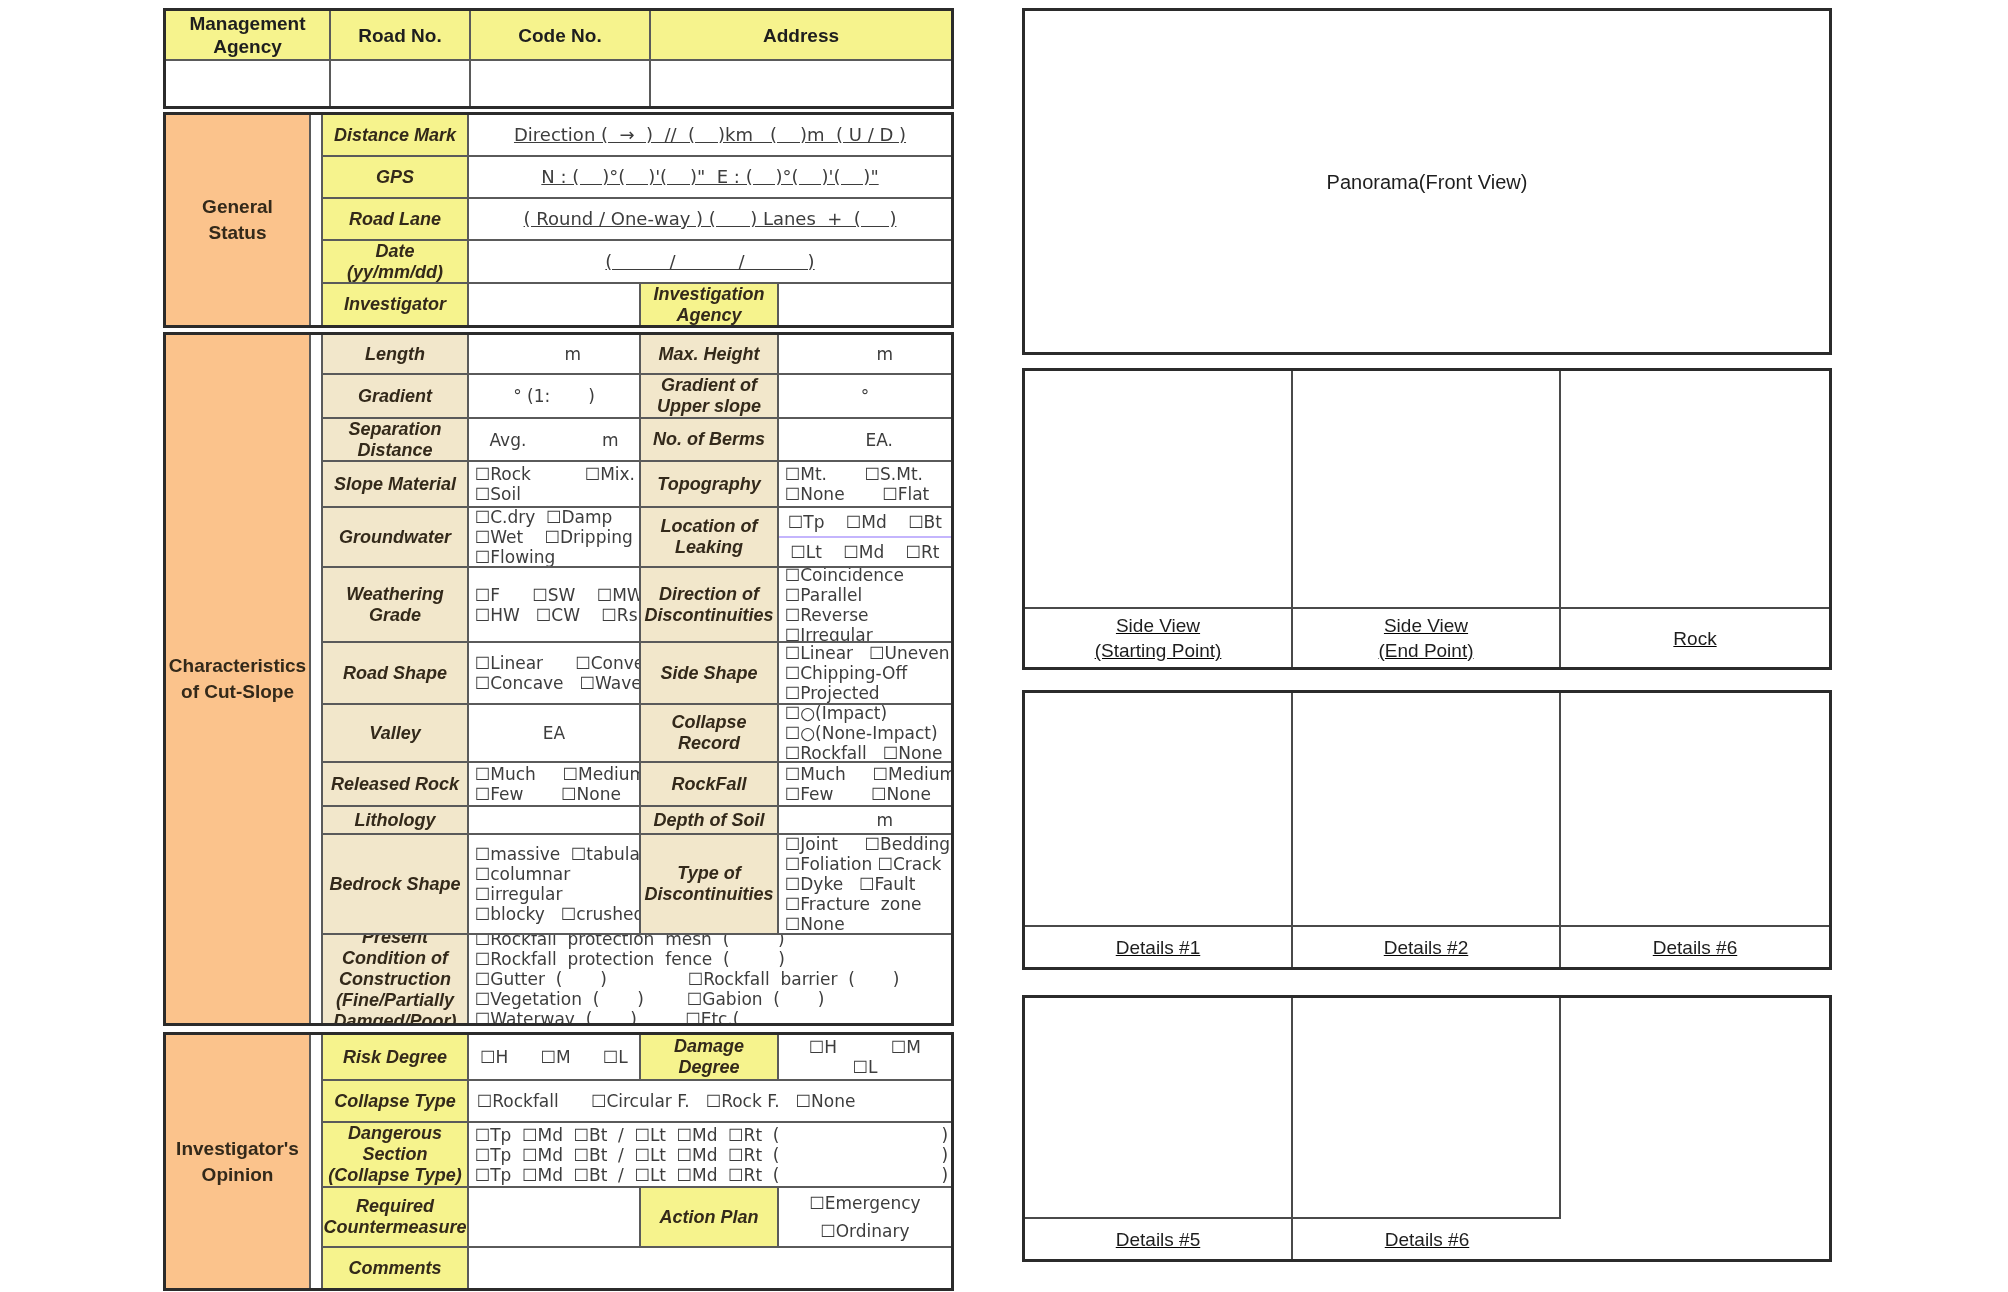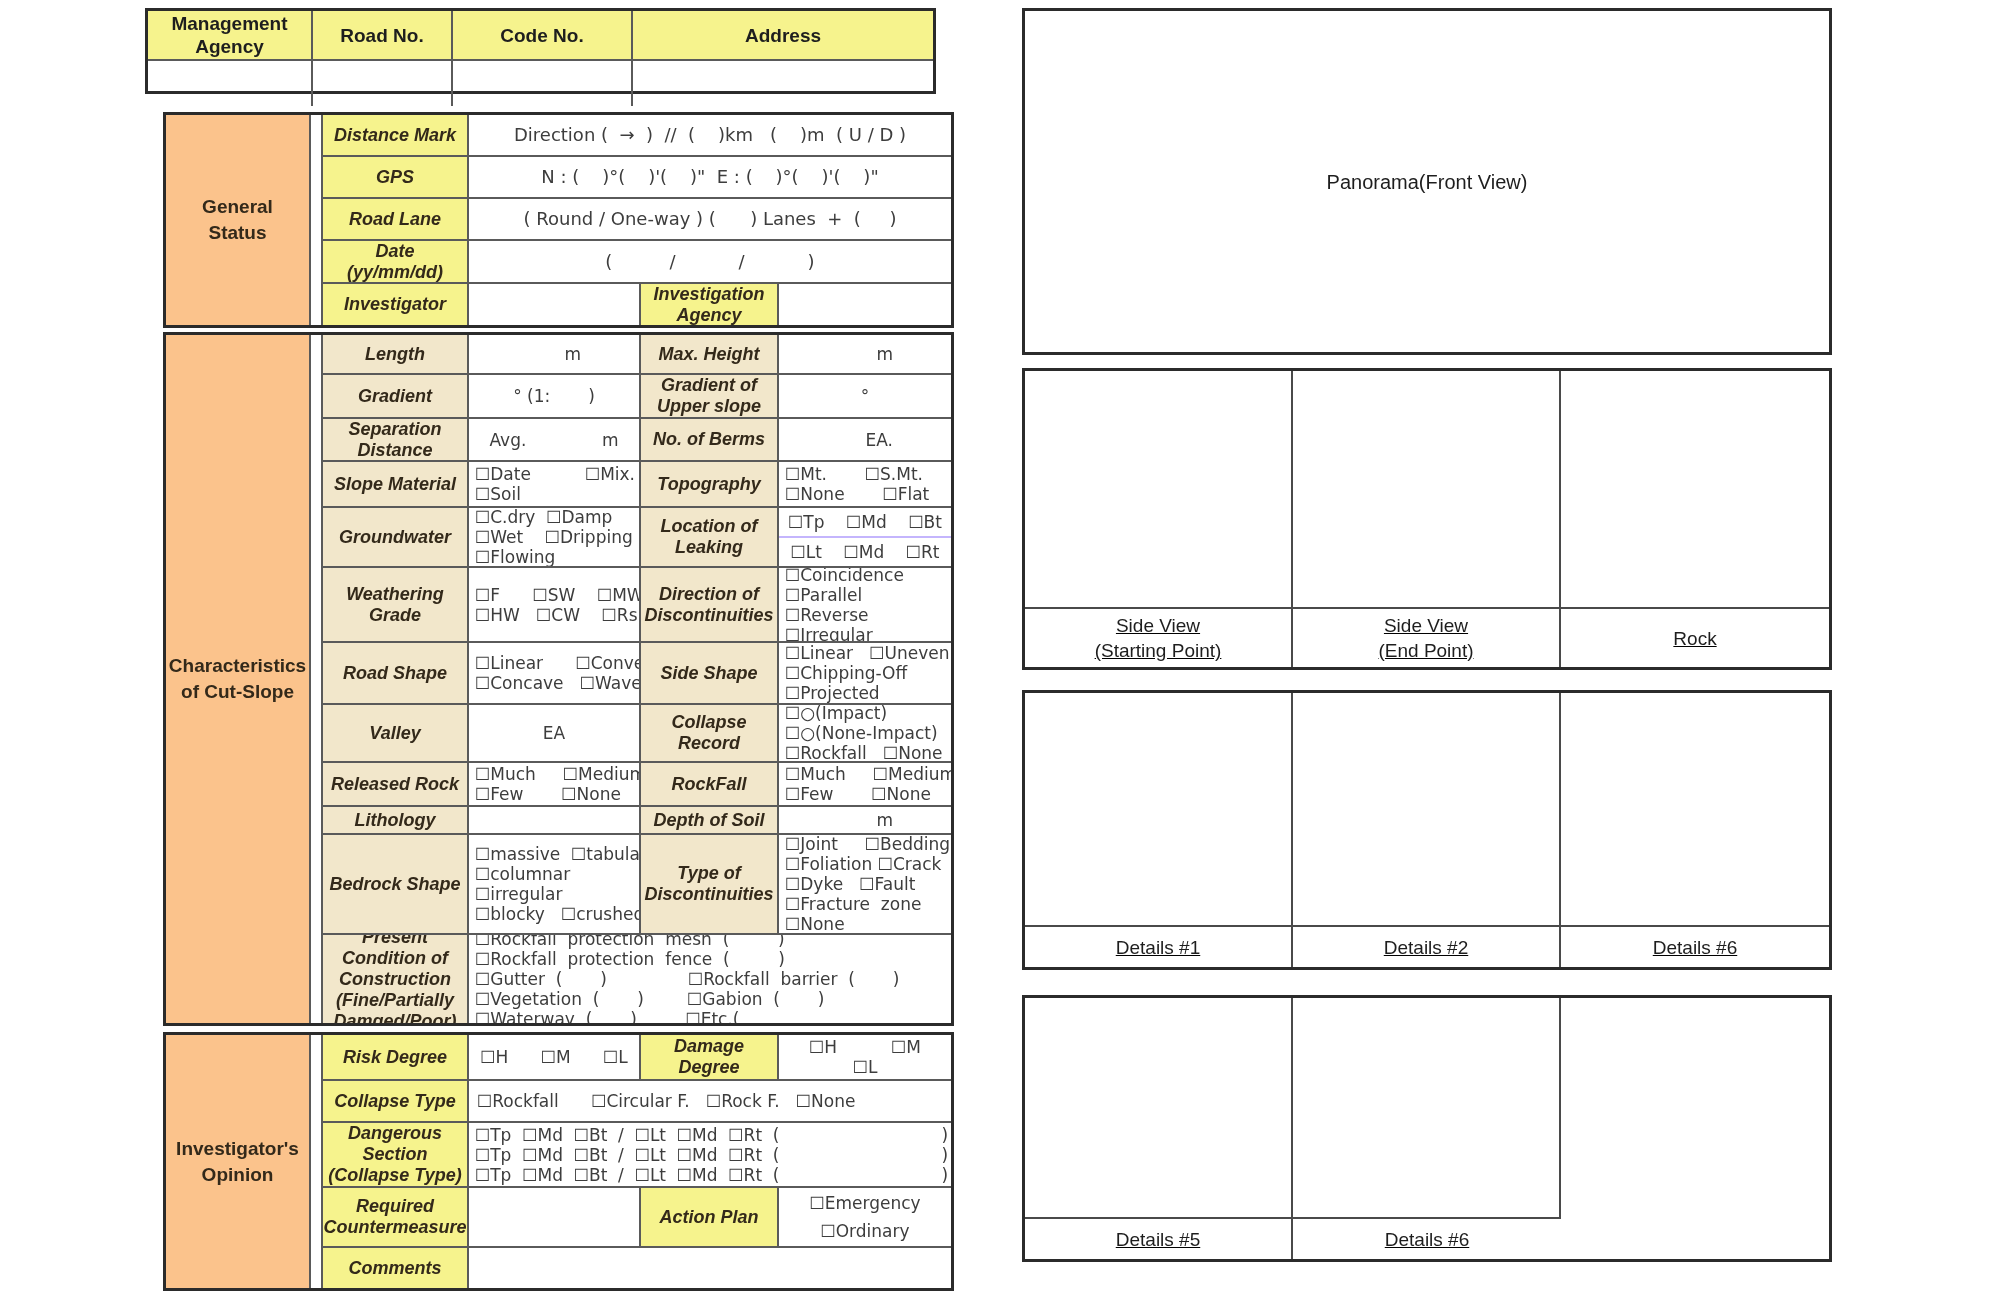--- a/index.html
+++ b/index.html
@@ -10,42 +10,42 @@
         display:flex;flex-direction:column;justify-content:center;align-items:center;overflow:hidden;}
   .nbr{border-right:none;}
   .nbb{border-bottom:none;}
   .hdr{font:bold 19px/23px "Liberation Sans",sans-serif;background:#f6f38d;color:#1e1e1e;text-align:center;}
   .sec{font:bold 19px/26px "Liberation Sans",sans-serif;background:#fbc38c;color:#33291a;text-align:center;}
   .lab{font:italic bold 18px/21px "Liberation Sans",sans-serif;background:#f2e7cb;color:#33291a;
        text-align:center;padding:0 3px;}
   .laby{background:#f6f38d;}
   .gap{background:#ffffff;}
   .val{font:17px/20px "DejaVu Sans",sans-serif;color:#3d3d3d;white-space:pre;text-align:center;}
-  .vs{font-size:18px;}
+  .vs{font-size:18px;text-decoration:underline;}
   .lines{align-items:flex-start;justify-content:center;padding-left:6px;}
   .vl{align-items:flex-start;padding-left:8px;}
   .vr{align-items:flex-end;padding-right:58px;}
   .split{padding:0;align-items:stretch;justify-content:stretch;}
   .sub{flex:1;display:flex;align-items:center;justify-content:center;white-space:pre;
        font:17px/20px "DejaVu Sans",sans-serif;color:#3d3d3d;}
   .sub1{border-bottom:2px solid #c4b5fd;}
   .pbox{position:absolute;box-sizing:border-box;border:3px solid #2b2b2b;background:#fff;}
   .pan{display:flex;align-items:center;justify-content:center;
        font:20px/24px "Liberation Sans",sans-serif;color:#1e1e1e;}
   .pgrid{display:grid;grid-template-columns:1fr 1fr 1fr;text-decoration:underline;}
   .pc{border-right:2px solid #4a4a4a;}
   .pcap{border-right:2px solid #4a4a4a;border-top:2px solid #4a4a4a;display:flex;flex-direction:column;
         justify-content:center;align-items:center;font:19px/25px "Liberation Sans",sans-serif;color:#1e1e1e;}
 </style>
 </head>
 <body>
 
 <div class="page">
 
-  <div class="tbl" style="left:145px;top:8px;width:791px;height:86px;grid-template-columns:165px 140px 180px 300px;grid-template-rows:50px 45px;">
+  <div class="tbl" style="left:163px;top:8px;width:791px;height:101px;grid-template-columns:165px 140px 180px 300px;grid-template-rows:50px 45px;">
     <div class="cell hdr">Management Agency</div>
     <div class="cell hdr">Road No.</div>
     <div class="cell hdr">Code No.</div>
     <div class="cell hdr nbr">Address</div>
     <div class="cell val nbb"></div>
     <div class="cell val nbb"></div>
     <div class="cell val nbb"></div>
     <div class="cell val nbr nbb"></div>
   </div>
 
@@ -91,21 +91,21 @@
     <div class="cell lab" style="grid-area:2/5/3/6">Gradient of Upper slope</div>
     <div class="cell val nbr" style="grid-area:2/6/3/7">°</div>
 
     <div class="cell lab" style="grid-area:3/3/4/4">Separation Distance</div>
     <div class="cell val" style="grid-area:3/4/4/5">Avg.              m</div>
     <div class="cell lab" style="grid-area:3/5/4/6">No. of Berms</div>
     <div class="cell val vr nbr" style="grid-area:3/6/4/7">EA.</div>
 
     <div class="cell lab" style="grid-area:4/3/5/4">Slope Material</div>
     <div class="cell val lines" style="grid-area:4/4/5/5">
-      <div>☐Date          ☐Mix.</div>
+      <div>☐Rock          ☐Mix.</div>
       <div>☐Soil</div>
     </div>
     <div class="cell lab" style="grid-area:4/5/5/6">Topography</div>
     <div class="cell val lines nbr" style="grid-area:4/6/5/7">
       <div>☐Mt.       ☐S.Mt.</div>
       <div>☐None       ☐Flat</div>
     </div>
 
     <div class="cell lab" style="grid-area:5/3/6/4">Groundwater</div>
     <div class="cell val lines" style="grid-area:5/4/6/5">

